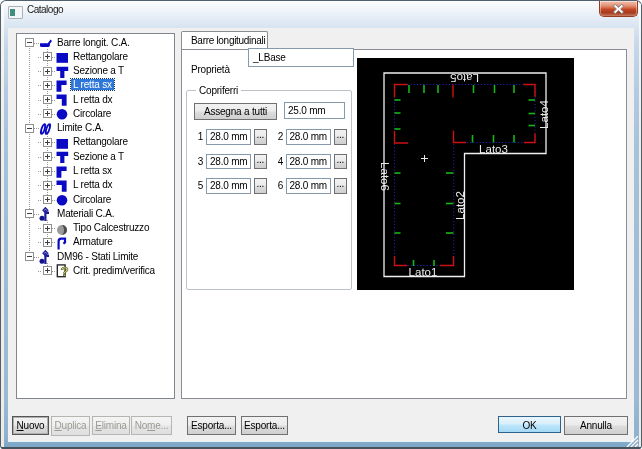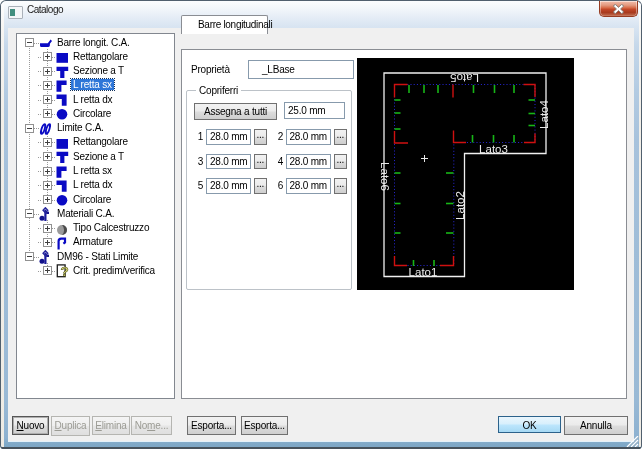--- a/index.html
+++ b/index.html
@@ -25,21 +25,21 @@
 .trow{position:absolute;height:14px;font-size:10px;color:#000;white-space:nowrap;}
 .trow .txt{position:absolute;top:1px;}
 .ebox{position:absolute;width:9px;height:9px;background:#fff;border:1px solid #919191;box-sizing:border-box;}
 .ebox i{position:absolute;left:1px;top:3px;width:5px;height:1px;background:#404040;}
 .ebox.plus b{position:absolute;left:3px;top:1px;width:1px;height:5px;background:#404040;}
 .vdot{position:absolute;width:1px;background-image:repeating-linear-gradient(180deg,#9a9a9a 0 1px,transparent 1px 2px);}
 .hdot{position:absolute;height:1px;background-image:repeating-linear-gradient(90deg,#9a9a9a 0 1px,transparent 1px 2px);}
 .sel{background:#2e76d8;color:#fff;outline:1px dotted #10305c;padding:0 2px;margin-left:-2px;}
 .ticon{position:absolute;}
 
-.tab{position:absolute;left:181px;top:15px;width:87px;height:19px;background:#fff;border:1px solid #8a8d93;border-bottom:none;border-radius:2px 2px 0 0;box-sizing:border-box;font-size:10px;letter-spacing:-0.3px;line-height:17px;padding-left:16px;white-space:nowrap;}
+.tab{position:absolute;left:181px;top:31px;width:87px;height:19px;background:#fff;border:1px solid #8a8d93;border-bottom:none;border-radius:2px 2px 0 0;box-sizing:border-box;font-size:10px;letter-spacing:-0.3px;line-height:17px;padding-left:9px;white-space:nowrap;}
 .page{position:absolute;left:181px;top:49px;width:446px;height:350px;background:#fff;border:1px solid #8a8d93;box-sizing:border-box;}
 .lbl{position:absolute;font-size:10px;color:#000;white-space:nowrap;}
 .field{position:absolute;background:#fff;border:1px solid #879aac;box-sizing:border-box;font-size:10px;padding:2px 0 0 3px;white-space:nowrap;}
 .group{position:absolute;left:186px;top:90px;width:166px;height:200px;border:1px solid #bcc2c8;border-radius:2px;box-sizing:border-box;}
 .glabel{position:absolute;left:196px;top:84.5px;font-size:10px;background:#fff;padding:0 3px;}
 .btn{position:absolute;box-sizing:border-box;border:1px solid #707070;border-radius:0;
  background:linear-gradient(180deg,#f2f2f2 0%,#ebebeb 48%,#dddddd 52%,#cfcfcf 100%);
  font-size:10px;text-align:center;color:#000;}
 .btn.dis{border-color:#b5b5b1;color:#9b9b94;background:linear-gradient(180deg,#f4f4f4 0%,#efefef 48%,#e6e6e6 52%,#dfdfdf 100%);}
 .btn u{text-decoration:underline;}
@@ -274,21 +274,21 @@
           <text x="4.6" y="12" font-size="13.5" font-weight="bold" fill="#dfe07e" stroke="#4a4a10" stroke-width="0.55" font-family="Liberation Sans,sans-serif" letter-spacing="0">?</text>
         </svg></div>
       <div class="trow" style="left:73px;top:263.98px;">
         <span class="txt">Crit. predim/verifica</span>
       </div>
     </div>
 
   <div class="tab">Barre longitudinali</div>
   <div class="page"></div>
   <div class="lbl" style="left:191px;top:64px;">Proprietà</div>
-  <div class="field" style="left:248px;top:60px;width:106px;height:19px;padding-top:3px;padding-left:13px;">_LBase</div>
+  <div class="field" style="left:248px;top:48px;width:106px;height:19px;padding-top:3px;padding-left:4px;">_LBase</div>
   <div class="group"></div>
   <div class="glabel">Copriferri</div>
   <div class="btn" style="left:194px;top:103px;width:83px;height:17px;line-height:15px;">Assegna a tutti</div>
   <div class="field" style="left:284px;top:102px;width:61px;height:17px;">25.0 mm</div>
 
   <div id="cfrows">
       <div class="lbl" style="left:194px;top:131px;width:9px;text-align:right;">1</div>
       <div class="field" style="left:206px;top:129px;width:45px;height:15.5px;padding-top:1px;">28.0 mm</div>
       <div class="btn" style="left:253.5px;top:129px;width:13.5px;height:15.5px;line-height:9px;font-size:10px;">...</div>
       <div class="lbl" style="left:274px;top:131px;width:9px;text-align:right;">2</div>

